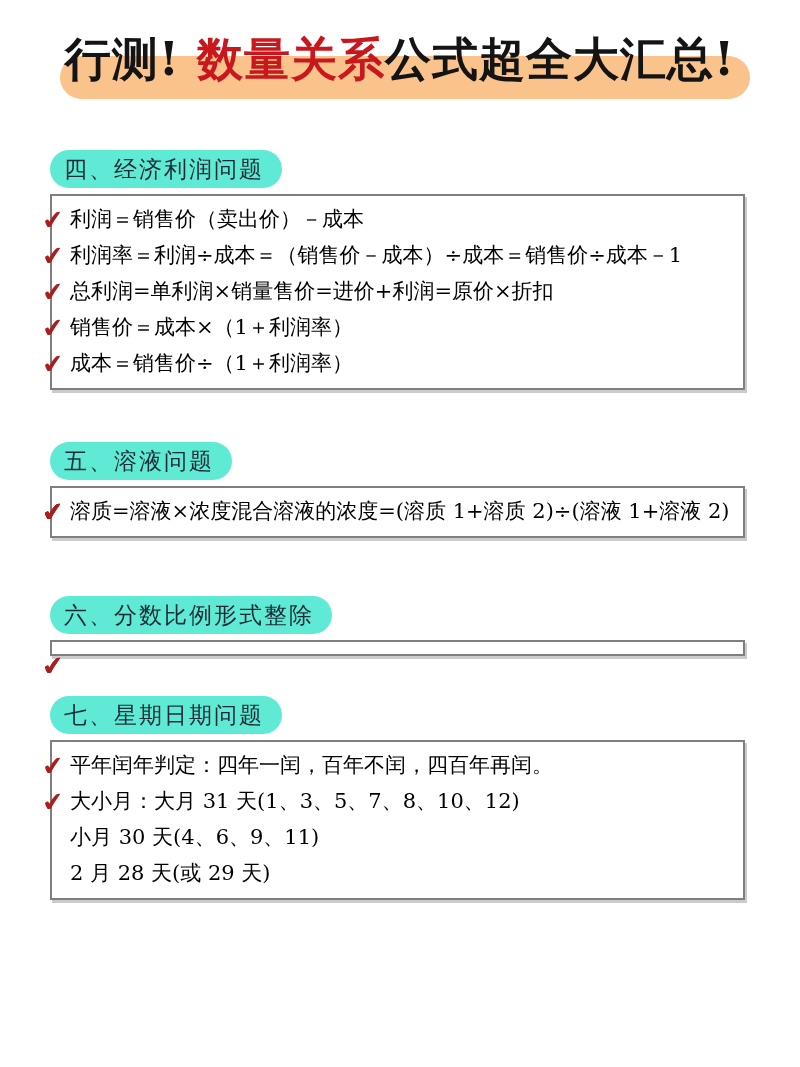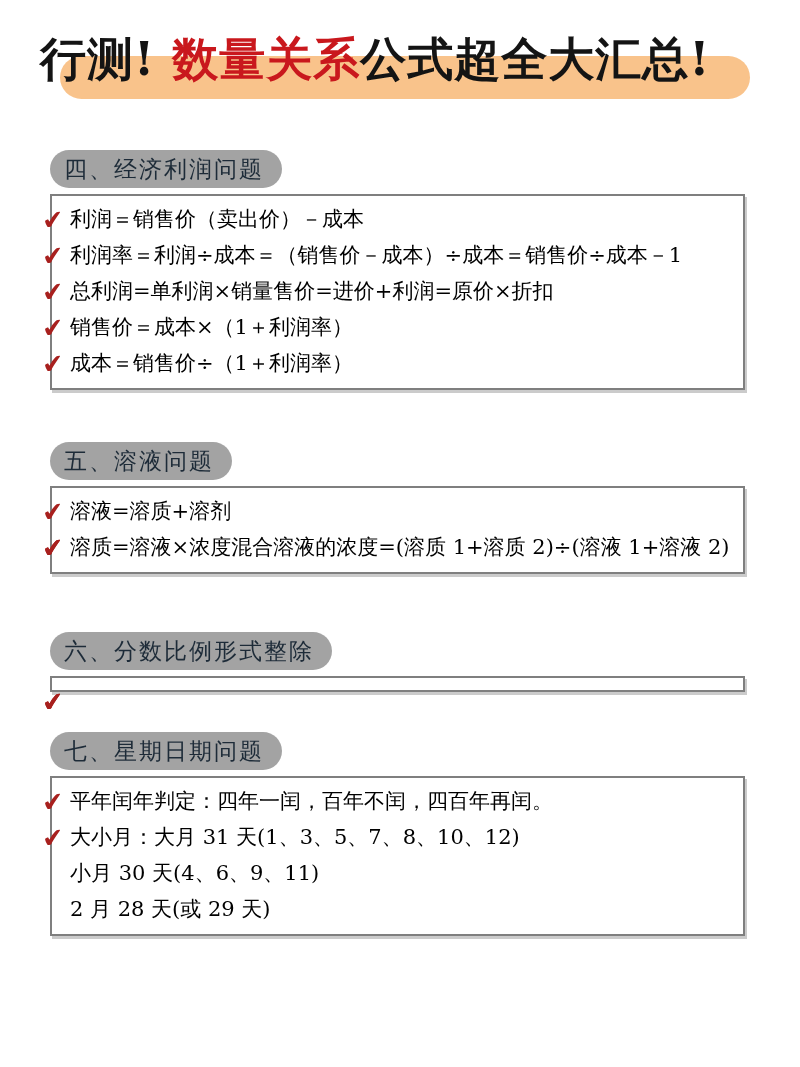--- a/index.html
+++ b/index.html
@@ -10,21 +10,21 @@
     height: 1067px;
     background: #ffffff;
     font-family: "DejaVu Serif", serif;
     overflow: hidden;
   }
   
   .title-wrap {
     position: relative;
     margin: 18px 40px 0 40px;
     height: 88px;
-    text-align: left;
+    text-align: center;
   }
   .title-band {
     position: absolute;
     left: 20px;
     right: 10px;
     top: 38px;
     height: 43px;
     background: #f9c38b;
     border-radius: 22px;
     z-index: 0;
@@ -41,21 +41,21 @@
   }
   .title-text .hl { color: #c9181d; }
   
   .section { margin: 0 55px 0 50px; }
   .sec-4 { margin-top: 44px; }
   .sec-5 { margin-top: 52px; }
   .sec-6 { margin-top: 58px; }
   .sec-7 { margin-top: 40px; }
   .sec-heading {
     display: inline-block;
-    background: #a3a3a3;
+    background: #5eead4;
     color: #1d2b38;
     font-size: 23px;
     line-height: 26px;
     padding: 6px 18px 6px 14px;
     border-radius: 19px;
     letter-spacing: 2px;
   }
   .sec-box {
     margin-top: 6px;
     border: 2px solid #7f7f7f;
@@ -97,21 +97,21 @@
     <div class="line"><span class="check">✔</span><span>利润率＝利润÷成本＝（销售价－成本）÷成本＝销售价÷成本－1</span></div>
     <div class="line"><span class="check">✔</span><span>总利润=单利润×销量售价=进价+利润=原价×折扣</span></div>
     <div class="line"><span class="check">✔</span><span>销售价＝成本×（1＋利润率）</span></div>
     <div class="line"><span class="check">✔</span><span>成本＝销售价÷（1＋利润率）</span></div>
   </div>
 </div>
 
 <div class="section sec-5">
   <div class="sec-heading">五、溶液问题</div>
   <div class="sec-box">
-    <div class="line"><span class="check">✔</span><span>溶液=溶质+溶剂</span></div>
+    <div class="line"><span class="check">✔</span></div>
     <div class="line"><span class="check">✔</span></div>
     <div class="line"><span class="check">✔</span><span>溶质=溶液×浓度混合溶液的浓度=(溶质 1+溶质 2)÷(溶液 1+溶液 2)</span></div>
   </div>
 </div>
 
 <div class="section sec-6">
   <div class="sec-heading">六、分数比例形式整除</div>
   <div class="sec-box">
     <div class="line"><span class="check">✔</span></div>
     <div class="line"><span class="check">✔</span></div>

